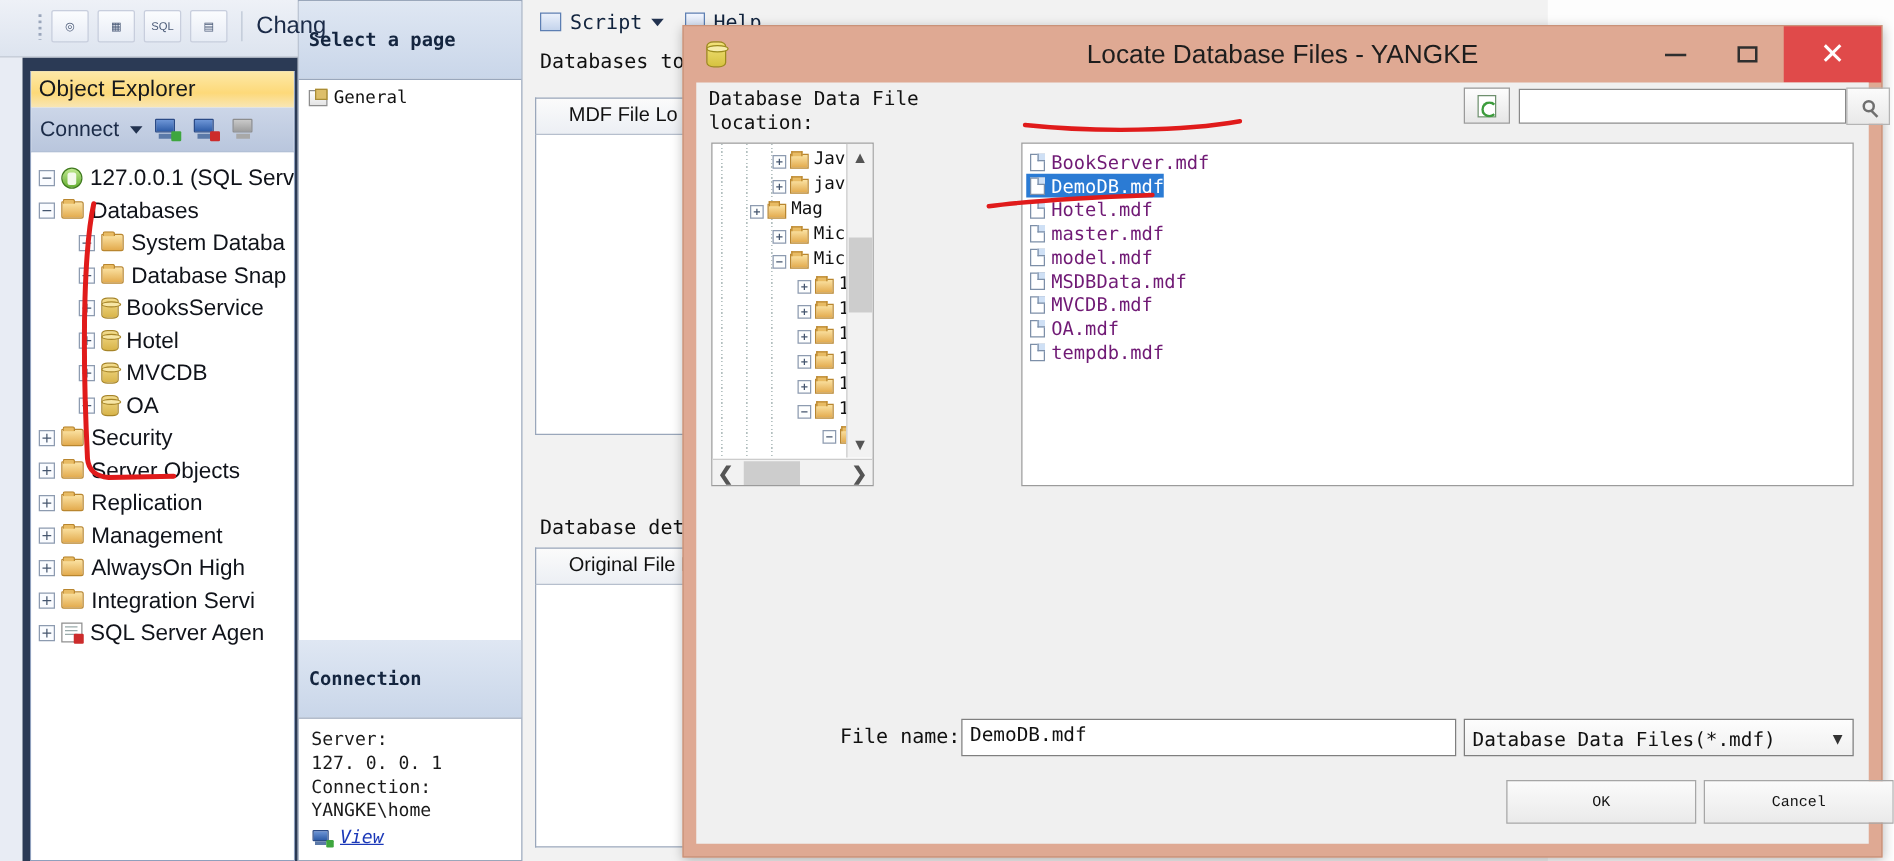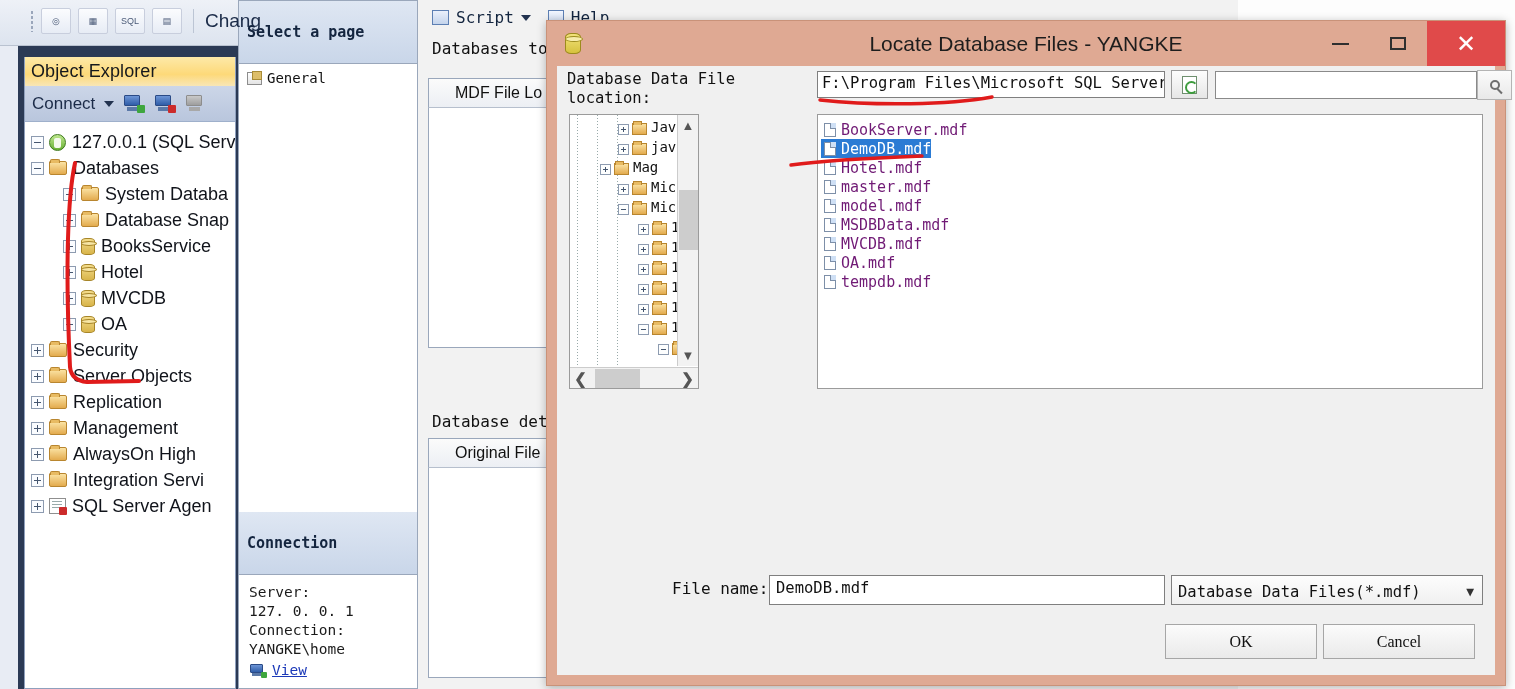--- a/index.html
+++ b/index.html
@@ -95,21 +95,21 @@
   .prop-sec-hdr {
     background:linear-gradient(#dfe7f3,#c9d6e9); border-bottom:1px solid #9aa7bb;
     padding:22px 8px; font-family:"DejaVu Sans Mono", monospace; font-size:15px; font-weight:bold; color:#14253f;
   }
   .prop-page-item { display:flex; align-items:center; gap:5px; padding:6px 0 0 8px;
     font-family:"DejaVu Sans Mono", monospace; font-size:14px; color:#111; }
   .pg-ico { width:15px;height:13px;background:linear-gradient(#fff,#e4e4e4);border:1px solid #8d8d8d;position:relative;flex:none; }
   .pg-ico::after{content:"";position:absolute;right:-1px;top:-2px;width:8px;height:7px;background:#ddbe6a;border:1px solid #a98c36;}
   .conn-block { position:absolute; left:0; bottom:0; width:100%; }
   .conn-body { padding:8px 10px; font-family:"DejaVu Sans Mono", monospace; font-size:14.5px; color:#1a1a1a; line-height:19px; }
-  .view-link { color:#1c39b8; text-decoration:underline; }
+  .view-link { color:#1c39b8; text-decoration:underline;font-style:italic; }
   .conn-view-row { display:flex; align-items:center; gap:5px; margin-top:2px; }
 
   .prop-right { position:absolute; left:186px; top:0; width:814px; height:689px; background:#f2f2f2; }
   .prop-toolrow { display:flex; align-items:center; gap:7px; padding:8px 0 0 8px;
     font-family:"DejaVu Sans Mono", monospace; font-size:16px; color:#12243e; }
   .script-ico{width:17px;height:15px;background:linear-gradient(#eaf0fb,#c4d4ec);border:1px solid #5d7fb3;position:relative;flex:none;}
   .help-ico{width:16px;height:15px;background:linear-gradient(#f2f6ff,#cdd9ee);border:1px solid #5d7fb3;flex:none;}
   .prop-label { font-family:"DejaVu Sans Mono", monospace; font-size:16px; color:#111; }
   .prop-grid-hdr { background:linear-gradient(#fbfbfb,#eceff4); border:1px solid #9aa7bb;
     border-bottom:1px solid #b6bfcd; padding:5px 0 5px 26px; font-size:16px; color:#111; font-family:"Liberation Sans",sans-serif; }
@@ -203,21 +203,21 @@
     font-family:"DejaVu Sans Mono", monospace; font-size:15.5px; color:#111; padding:3px 0 0 6px; }
   .ftype-select { position:absolute; right:12px; bottom:70px; width:312px; height:30px;
     background:linear-gradient(#fdfdfd,#f0f0f0); border:1px solid #7f7f7f;
     font-family:"DejaVu Sans Mono", monospace; font-size:15.5px; color:#111; padding:3px 0 0 6px;
     display:flex; align-items:center; justify-content:space-between; }
   .ftype-select .chev { margin-right:8px; color:#333; font-size:13px; }
   .btn-ok { position:absolute; left:608px; bottom:16px; width:152px; height:35px; }
   .btn-cancel { position:absolute; left:766px; bottom:16px; width:152px; height:35px; }
   .dlg-btn { background:linear-gradient(#fbfbfb,#eaeaea); border:1px solid #a6a6a6;
     display:flex; align-items:center; justify-content:center;
-    font-family:Liberation Serif, serif; font-size:16px; color:#111; }
+    font-family:Liberation Mono, monospace; font-size:12px; color:#111;margin-left:40px; }
 </style>
 </head>
 <body>
 
 <div id="root">
 
   <div class="prop-win">
 
     <div class="prop-left">
       <div class="prop-sec-hdr">Select a page</div>
@@ -407,21 +407,20 @@
             <span class="x">✕</span>
           </span>
       </span>
     </div>
 
     <div class="dlg-body">
 
       <div class="dlg-row1">
         <div class="ddfl-label">Database Data File location:</div>
 
-        <div class="path-box">F:\Program Files\Microsoft SQL Server</div>
         <svg class="red-ann" style="left:260px; top:26px; width:300px; height:18px;" viewBox="0 0 300 18">
           <path d="M3 8 C60 14, 130 13, 175 5" fill="none" stroke="#e01b1b" stroke-width="3.5" stroke-linecap="round"></path>
         </svg>
 
         <div class="refresh-btn">
           <span class="refresh-ico"></span>
         </div>
         <div class="search-box" title=""></div>
         <div class="search-btn">
           <span class="mag"></span>

